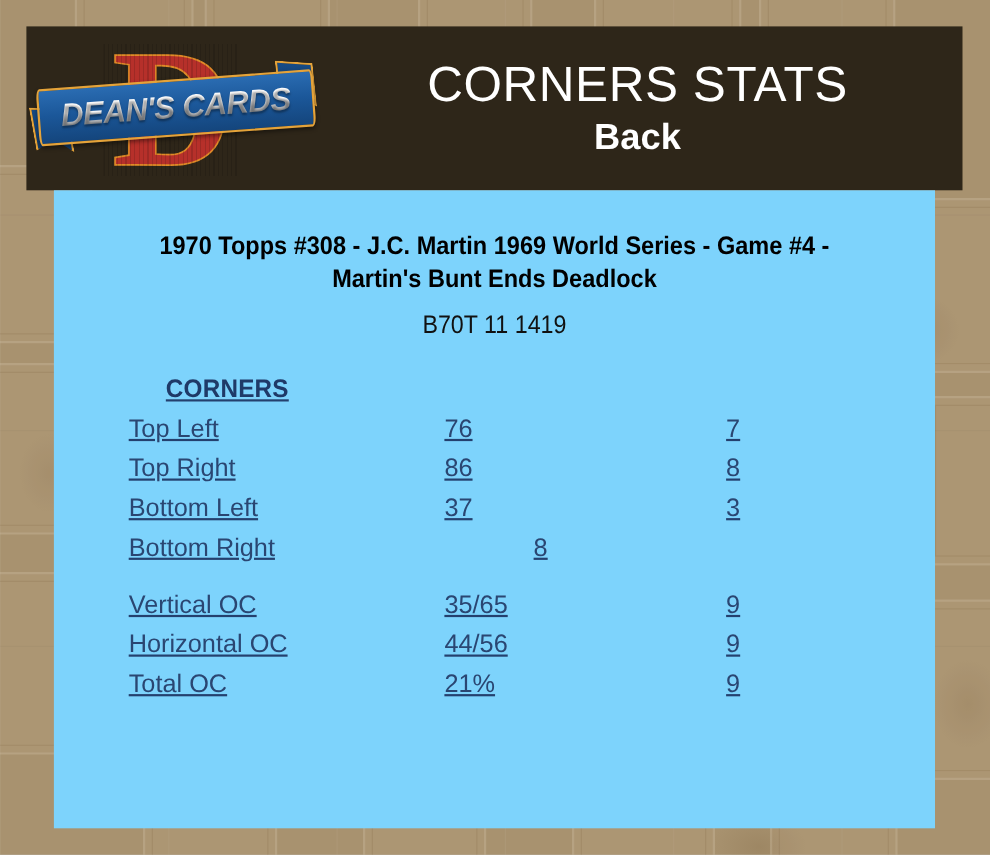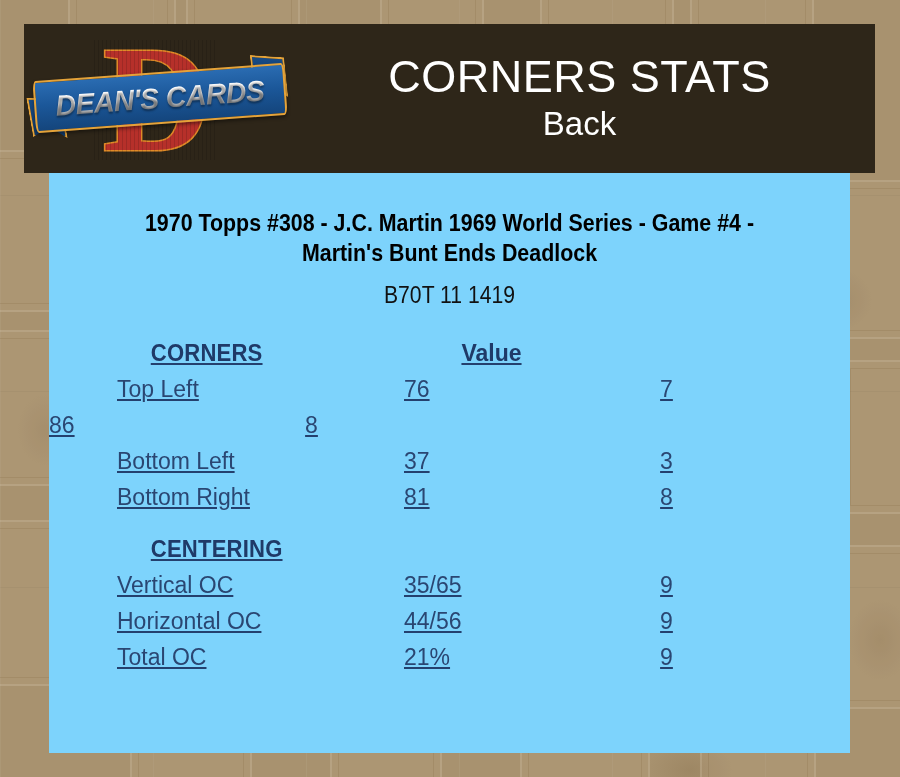--- a/index.html
+++ b/index.html
@@ -156,21 +156,21 @@
   }
   #header-title {
     font-size: 45px;
     line-height: 54px;
     letter-spacing: 0.5px;
     font-weight: normal;
   }
   #header-subtitle {
     font-size: 33px;
     line-height: 40px;
-    font-weight: normal;
+    font-weight: bold;
   }
 
   
   #content-panel {
     position: absolute;
     left: 49px;
     top: 173px;
     width: 801px;
     height: 580px;
     background: #7dd3fc;
@@ -298,50 +298,44 @@
 <div id="content-panel">
 
   <div id="card-title">1970 Topps #308  -  J.C. Martin 1969 World Series - Game #4 - Martin's Bunt Ends Deadlock</div>
   <div id="card-code">B70T 11 1419</div>
 
   <div id="stats">
 
     <div class="section" id="corners-section">
       <div class="section-header-row">
         <div class="section-title">CORNERS</div>
-        <div class="col-head value-head">Value</div>
       </div>
 
       <div class="stat-row">
         <div class="stat-label">Top Left</div>
         <div class="stat-value">76</div>
         <div class="stat-grade">7</div>
       </div>
       <div class="stat-row">
+        <div class="stat-label">Top Right</div>
         <div class="stat-value">86</div>
         <div class="stat-grade">8</div>
       </div>
       <div class="stat-row">
         <div class="stat-label">Bottom Left</div>
         <div class="stat-value">37</div>
         <div class="stat-grade">3</div>
       </div>
       <div class="stat-row">
         <div class="stat-label">Bottom Right</div>
-        <div class="stat-value">81</div>
         <div class="stat-grade">8</div>
       </div>
     </div>
 
     <div class="section" id="centering-section">
-      <div class="section-header-row">
-        <div class="section-title">CENTERING</div>
-        <div class="col-head value-head"></div>
-        <div class="col-head grade-head"></div>
-      </div>
 
       <div class="stat-row">
         <div class="stat-label">Vertical OC</div>
         <div class="stat-value">35/65</div>
         <div class="stat-grade">9</div>
       </div>
       <div class="stat-row">
         <div class="stat-label">Horizontal OC</div>
         <div class="stat-value">44/56</div>
         <div class="stat-grade">9</div>

